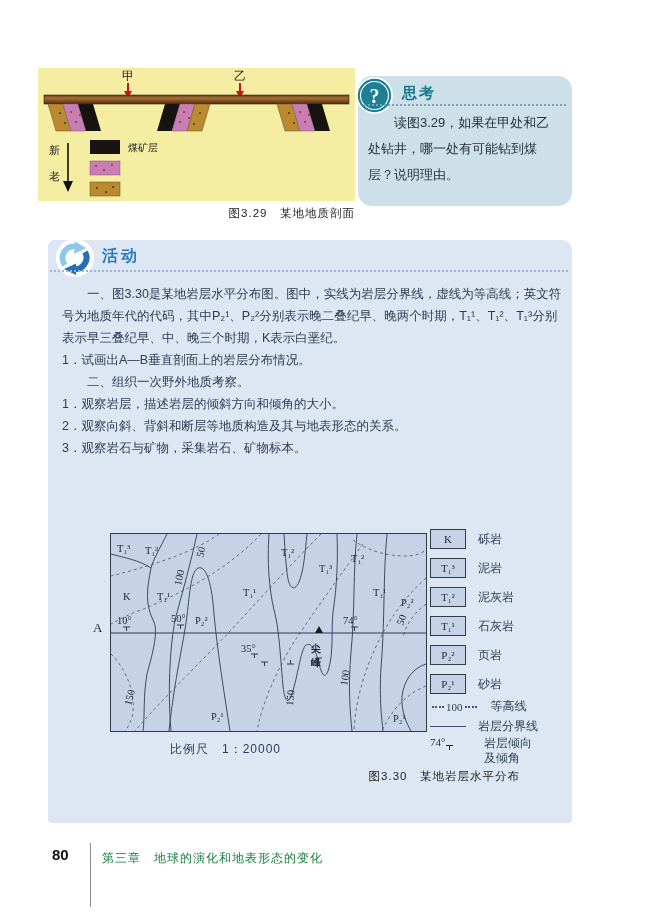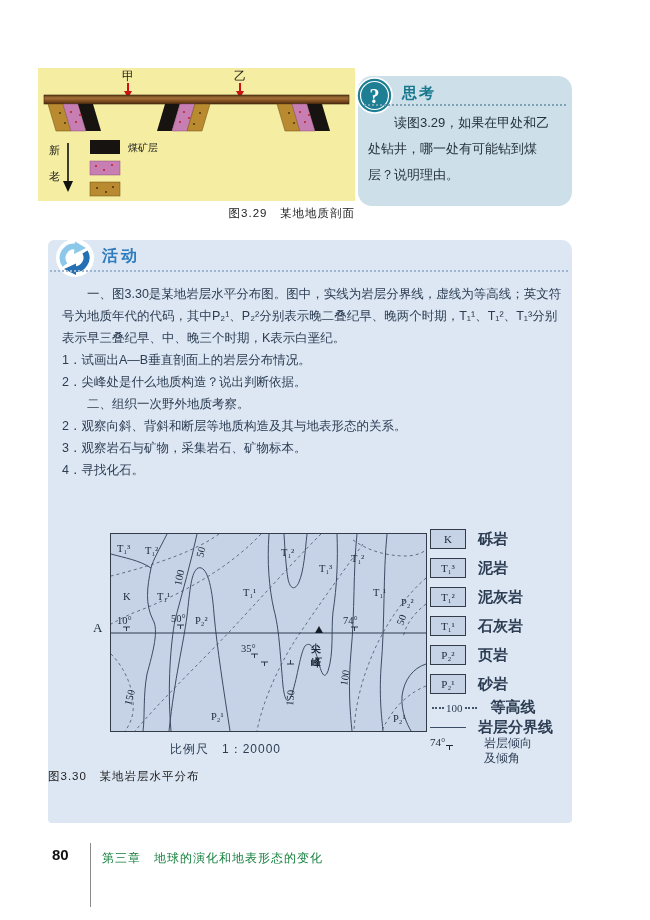--- a/index.html
+++ b/index.html
@@ -37,29 +37,29 @@
   #map-wrap{left:110px;top:533px;width:315px;height:197px;}
   #map-svg{display:block;background:#c6d3e6;border:1.5px solid #333a48;}
   .map-endpoint{font-size:13px;font-family:"Liberation Serif",serif;color:#1c2838;}
   #ep-a{left:93px;top:620px;}
   #ep-b{left:430px;top:620px;}
   .s{fill:none;stroke:#3c4c64;stroke-width:1;}
   .d{fill:none;stroke:#44546c;stroke-width:0.8;stroke-dasharray:3,3;}
   .ml{font-family:"Liberation Serif",serif;font-size:10.5px;fill:#1c2838;}
   .ml.cjk{font-family:"Liberation Sans",sans-serif;font-size:10px;font-weight:bold;}
   #scale-label{left:170px;top:741px;width:200px;font-size:12px;color:#2c3c52;letter-spacing:1px;}
-  #fig30-caption{left:48px;top:769px;width:472px;text-align:left;font-size:11.5px;color:#222;letter-spacing:1px;}
+  #fig30-caption{left:48px;top:769px;width:472px;text-align:right;font-size:11.5px;color:#222;letter-spacing:1px;}
 
   
   #legend{left:430px;top:528px;width:140px;}
   .lg-row{position:absolute;left:0;height:22px;display:flex;align-items:center;}
   .lg-box{display:inline-block;width:34px;height:18px;line-height:18px;text-align:center;
       background:#c6d3e6;border:1px solid #333a48;font-family:"Liberation Serif",serif;
       font-size:11px;color:#1c2838;}
-  .lg-name{margin-left:12px;font-size:15px;color:#2c3c52;font-weight:bold;}
+  .lg-name{margin-left:12px;font-size:12px;color:#2c3c52;}
   .lg-sym{position:absolute;left:0;display:flex;align-items:center;font-size:12px;color:#2c3c52;}
   .dotline{display:inline-block;width:12px;border-top:2px dotted #44546c;margin:0 2px;}
   .solidline{display:inline-block;width:36px;border-top:1.2px solid #3c4c64;}
   .dip-sym{font-family:"Liberation Serif",serif;font-size:11px;color:#1c2838;position:relative;}
   .dip-tick{display:inline-block;width:7px;height:4px;border-top:1px solid #1c2838;
       border-right:0;position:relative;top:4px;margin-left:1px;}
   .dip-tick:after{content:"";position:absolute;left:3px;top:0;width:1px;height:4px;background:#1c2838;}
 
   
   #footer-page{left:52px;top:846px;font-size:15px;font-weight:bold;color:#111;}
@@ -163,25 +163,24 @@
     <path d="M30,14 A11.5,11.5 0 0 1 18,31" fill="none" stroke="#2470b3" stroke-width="6"></path>
     <polygon points="21,25.5 9,31 21,37" fill="#2470b3"></polygon>
   </svg>
 </div>
 <div class="abs" id="act-title">活动</div>
 <div class="abs" id="act-dots"></div>
 
 <div class="abs" id="act-body">
   <p class="indent2">一、图3.30是某地岩层水平分布图。图中，实线为岩层分界线，虚线为等高线；英文符号为地质年代的代码，其中P₂¹、P₂²分别表示晚二叠纪早、晚两个时期，T₁¹、T₁²、T₁³分别表示早三叠纪早、中、晚三个时期，K表示白垩纪。</p>
   <p class="sub-item">1．试画出A—B垂直剖面上的岩层分布情况。</p>
-  <p class="sub-item">2．尖峰处是什么地质构造？说出判断依据。</p>
   <p class="indent2">二、组织一次野外地质考察。</p>
+  <p class="sub-item2">1．观察岩层，描述岩层的倾斜方向和倾角的大小。</p>
   <p class="sub-item2">2．观察向斜、背斜和断层等地质构造及其与地表形态的关系。</p>
   <p class="sub-item2">3．观察岩石与矿物，采集岩石、矿物标本。</p>
-  <p class="sub-item2">4．寻找化石。</p>
 </div>
 
 <span class="abs map-endpoint" id="ep-a">A</span>
 <div class="abs" id="map-wrap">
   <svg id="map-svg" width="315" height="197" viewBox="0 0 315 197">
 
     <path class="s" d="M0,20 C14,24 28,26 40,34"></path>
     <path class="s" d="M56,0 C48,16 42,26 40,34 C36,54 34,70 42,86 C48,96 42,118 36,140 C32,162 34,182 32,197"></path>
     <path class="s" d="M86,0 C80,28 72,56 64,86 C60,108 56,150 60,197"></path>
     <path class="s" d="M58,197 C64,142 72,112 76,82 C79,56 80,38 87,34 C96,31 101,52 103,80 C106,114 113,158 119,197"></path>

